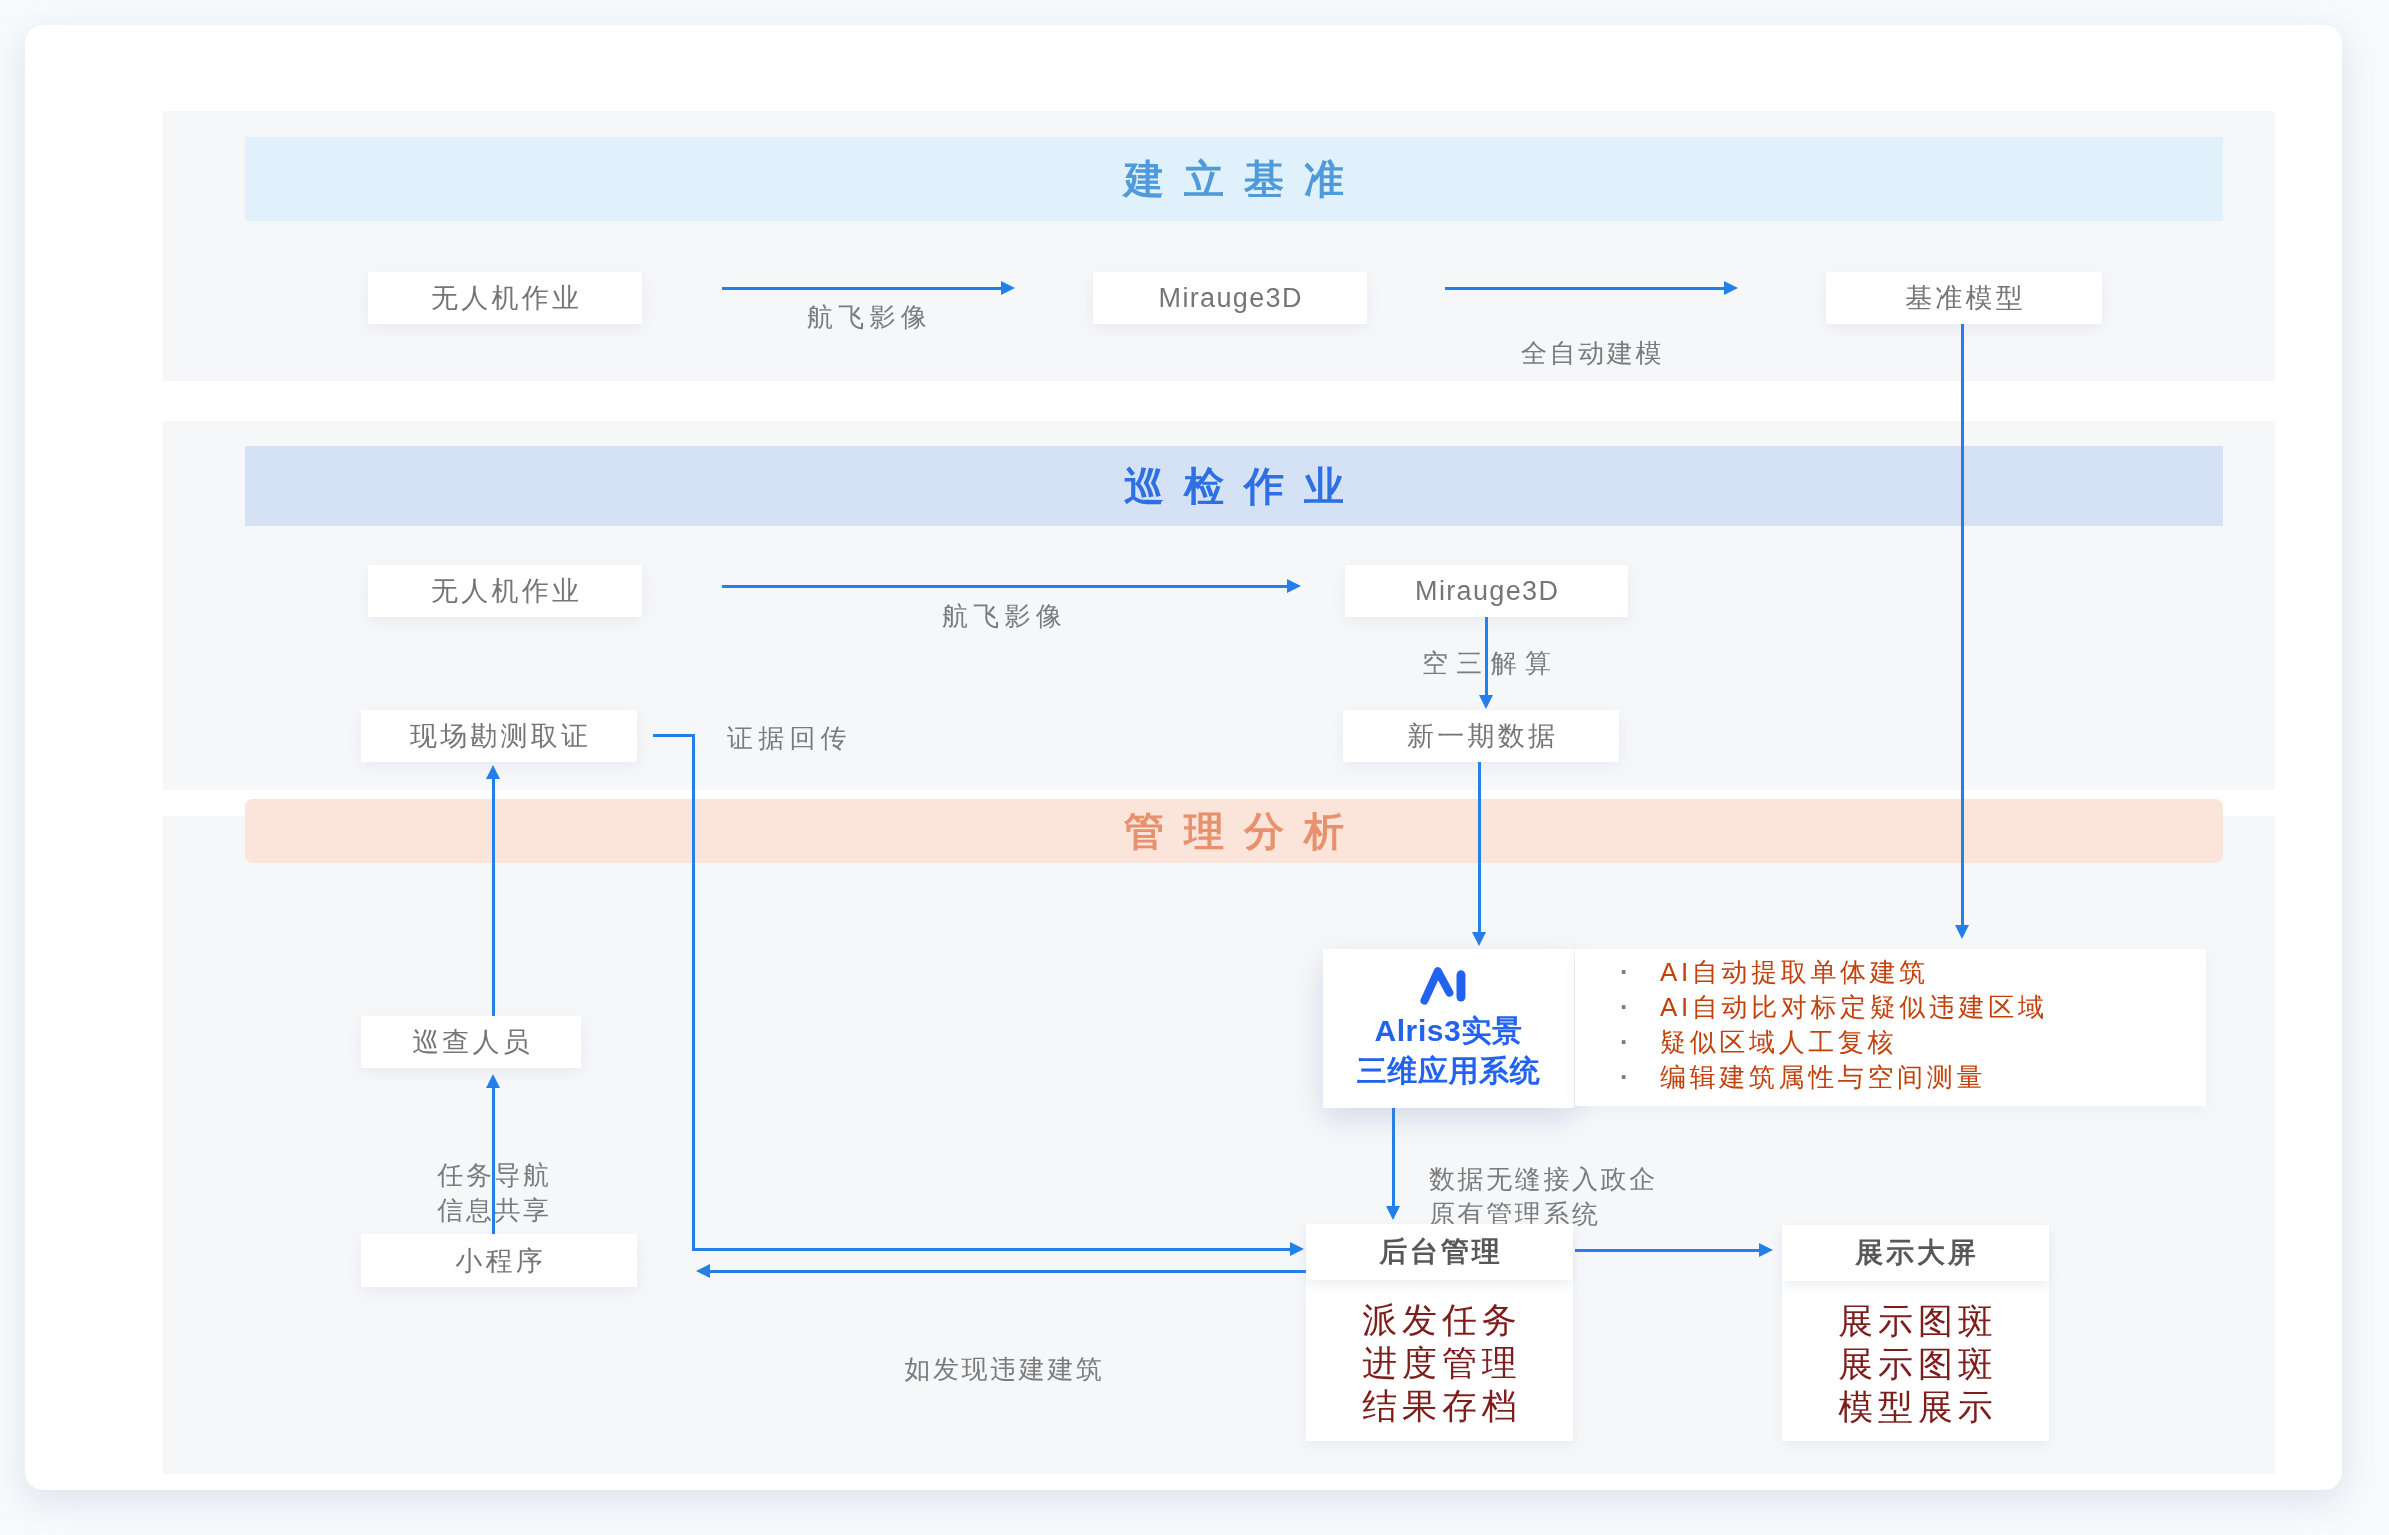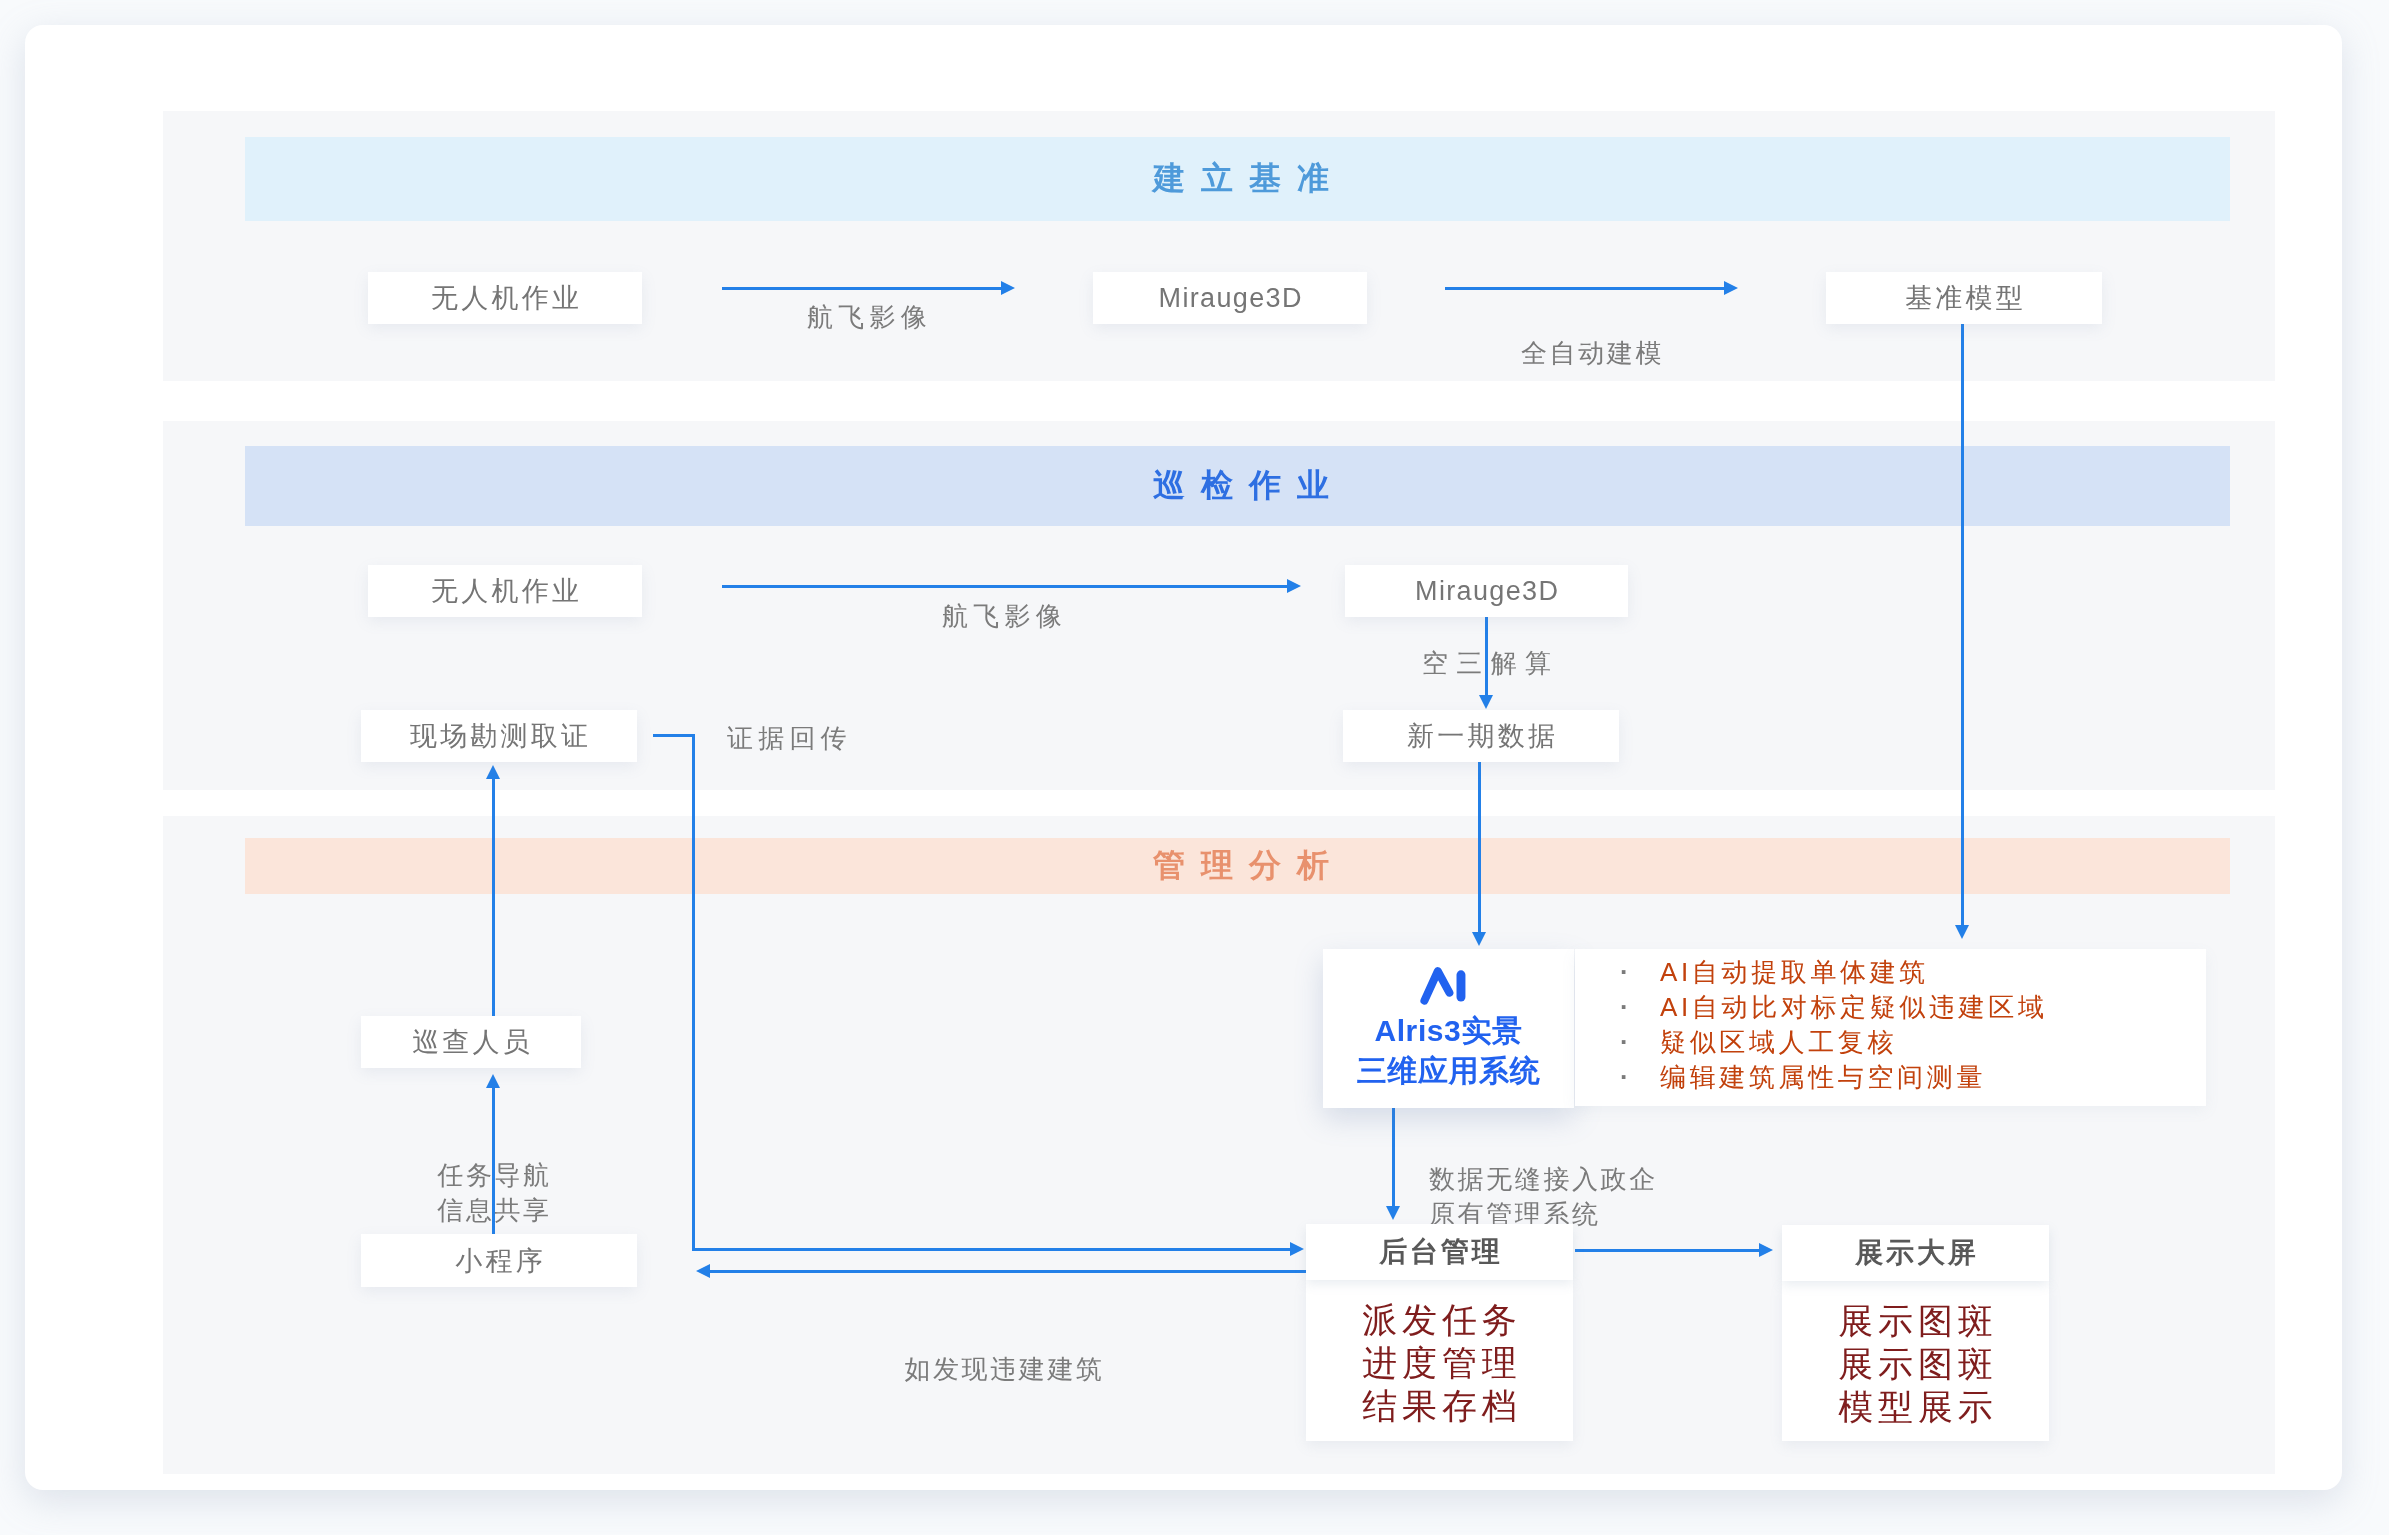--- a/index.html
+++ b/index.html
@@ -14,25 +14,25 @@
     background:#ffffff;border-radius:18px;
     box-shadow:0 10.7px 36px rgba(150,165,190,.28);
   }
   .panel{position:absolute;left:138px;width:2112px;background:#f6f7f9;}
   .p1{top:86px;height:270px;}
   .p2{top:396px;height:369px;}
   .p3{top:791px;height:658px;}
   .band{
     position:absolute;left:220px;width:1978px;
     display:flex;align-items:center;justify-content:center;
-    font-weight:700;font-size:32px;letter-spacing:.5em;text-indent:.5em;padding-left:7px;
+    font-weight:700;font-size:40px;letter-spacing:.5em;text-indent:.5em;
   }
   .band1{top:112px;height:84px;background:var(--baseline-band-bg,#e0f1fb);color:var(--baseline-band-text,#4e9ada);}
   .band2{top:421px;height:80px;background:var(--inspection-band-bg,#d5e2f6);color:var(--inspection-band-text,#2e6fe2);}
-  .band3{top:813px;height:56px;background:var(--management-band-bg,#fbe5da);color:var(--management-band-text,#e8916d);}
+  .band3{top:774px;height:64px;background:var(--management-band-bg,#fbe5da);color:var(--management-band-text,#e8916d);border-radius:8px;}
 
   
   .hl{position:absolute;height:2.7px;background:var(--arrow,#2380e8);}
   .vl{position:absolute;width:2.7px;background:var(--arrow,#2380e8);}
   .hl.ar::after{content:"";position:absolute;right:-13.4px;top:-6.2px;
     border-top:7.6px solid transparent;border-bottom:7.6px solid transparent;
     border-left:14.2px solid var(--arrow,#2380e8);}
   .hl.al::before{content:"";position:absolute;left:-13.4px;top:-6.2px;
     border-top:7.6px solid transparent;border-bottom:7.6px solid transparent;
     border-right:14.2px solid var(--arrow,#2380e8);}

